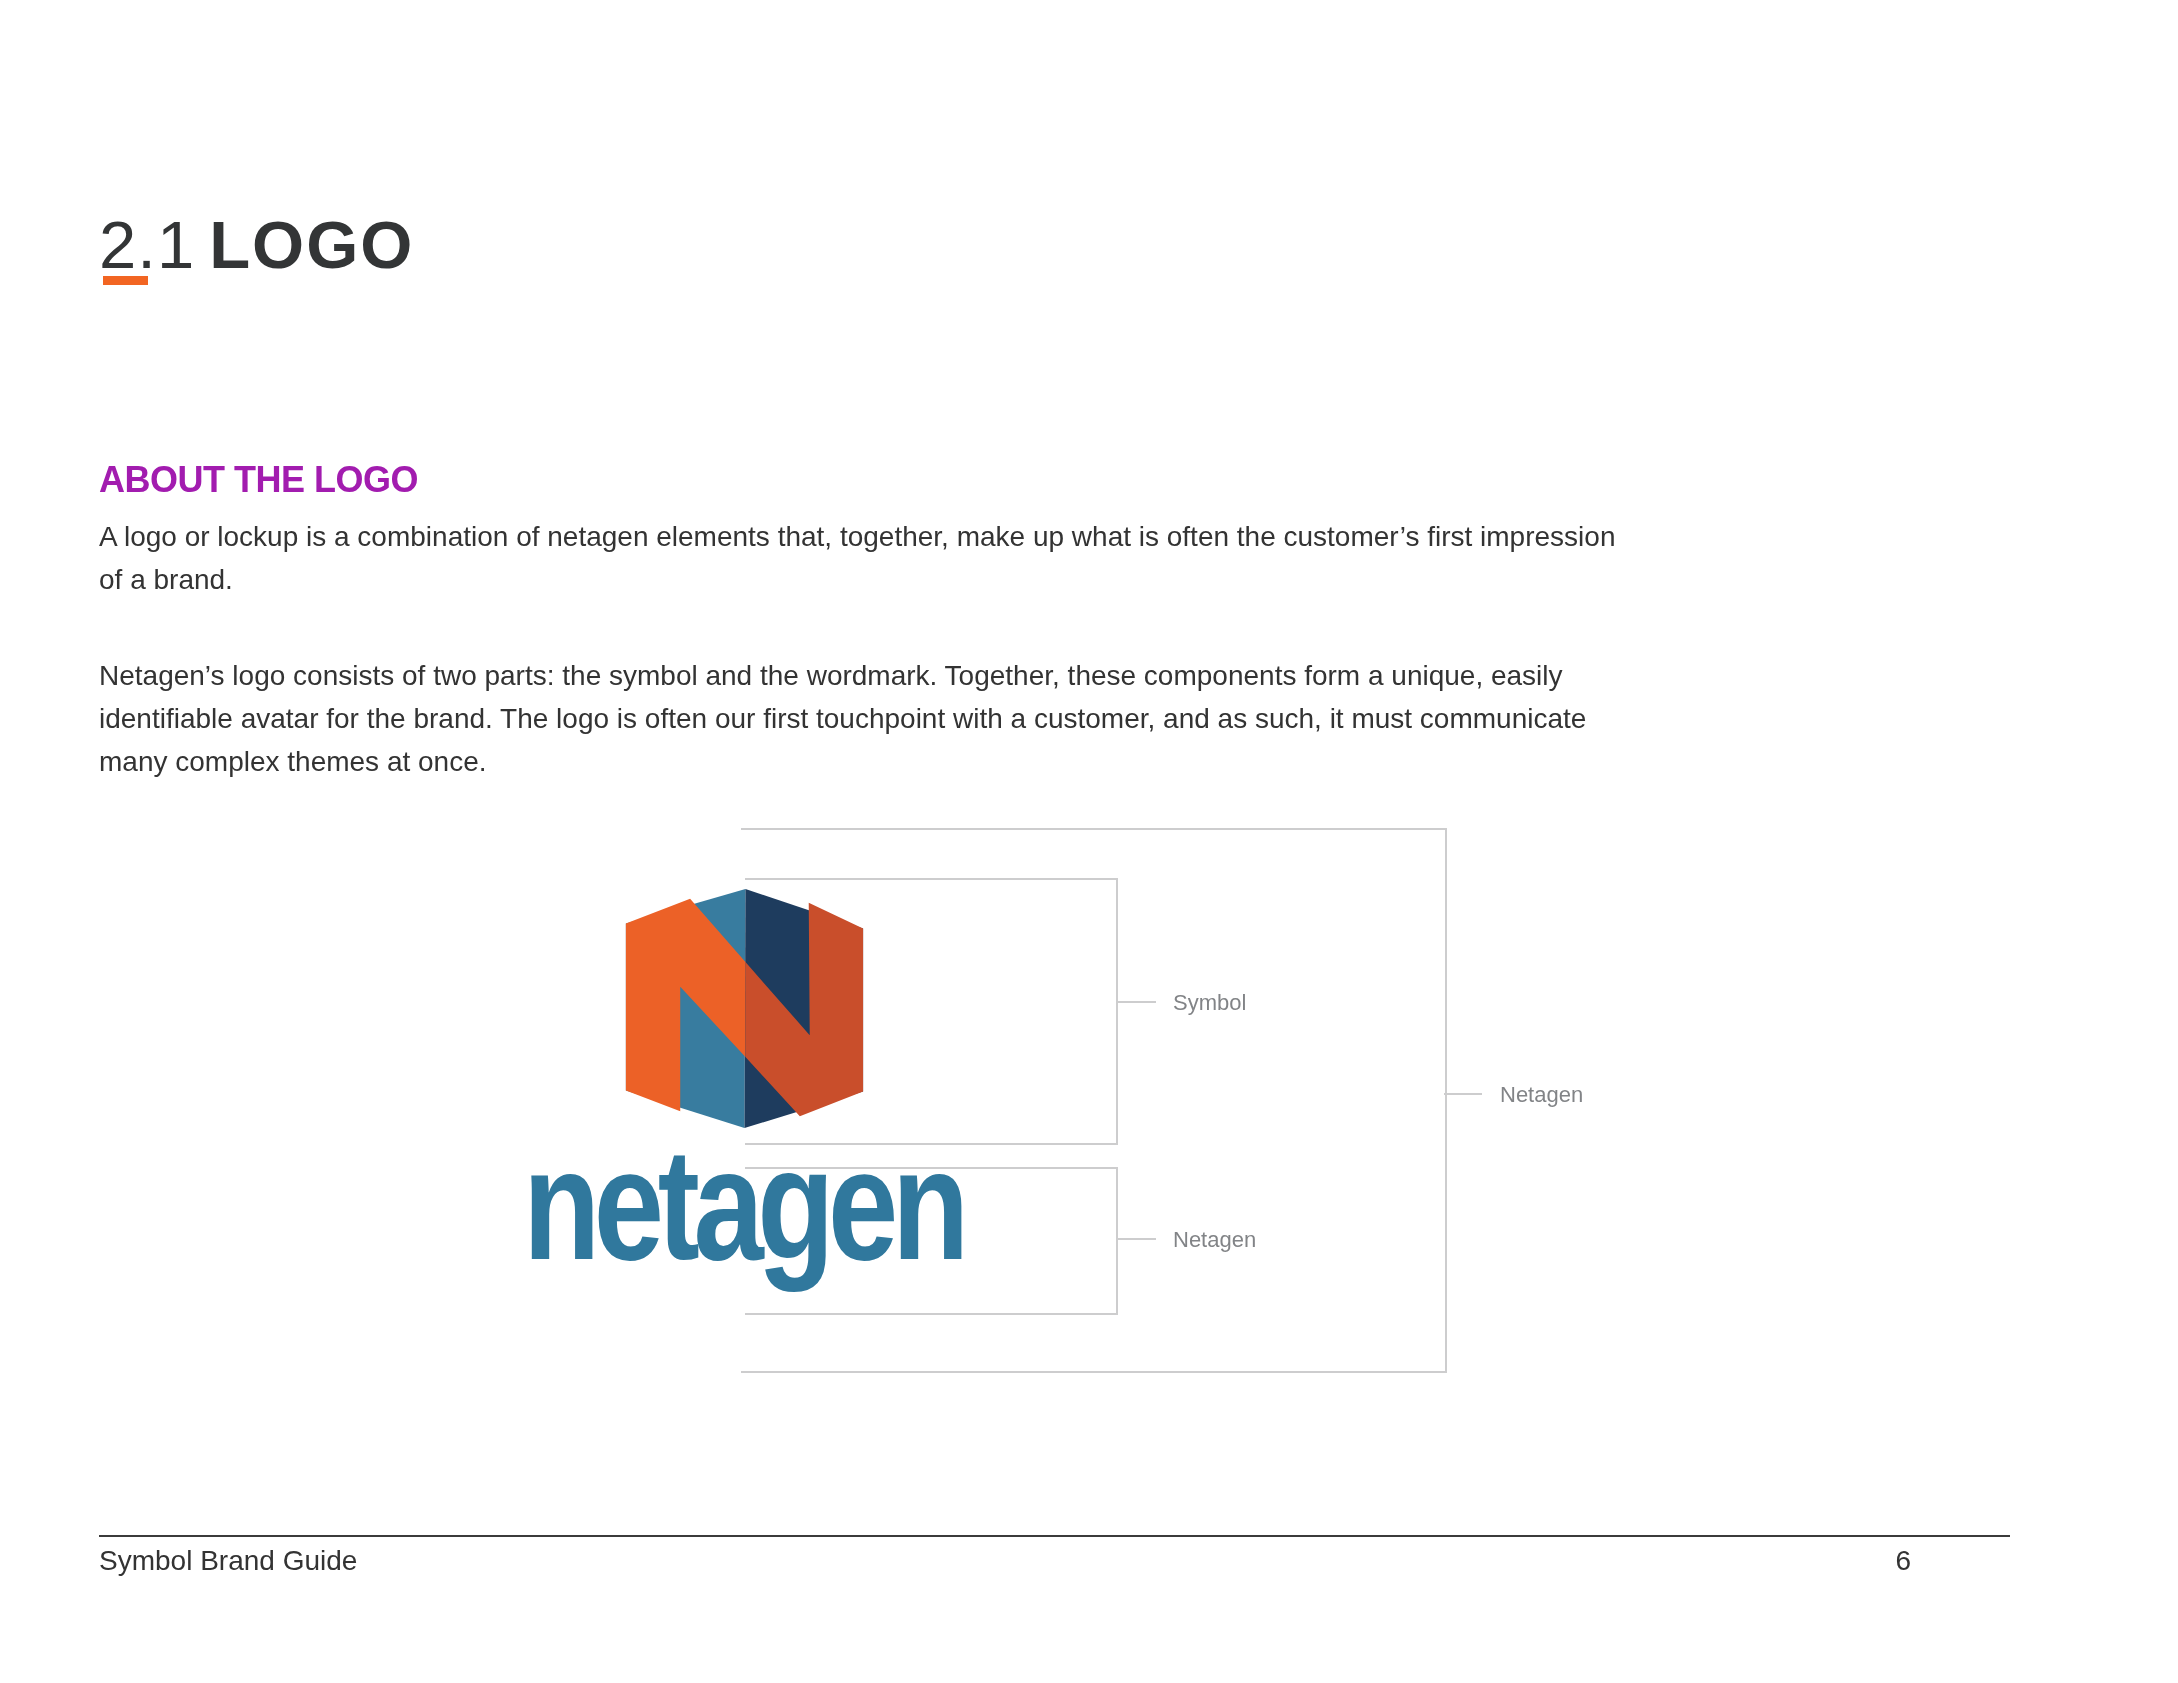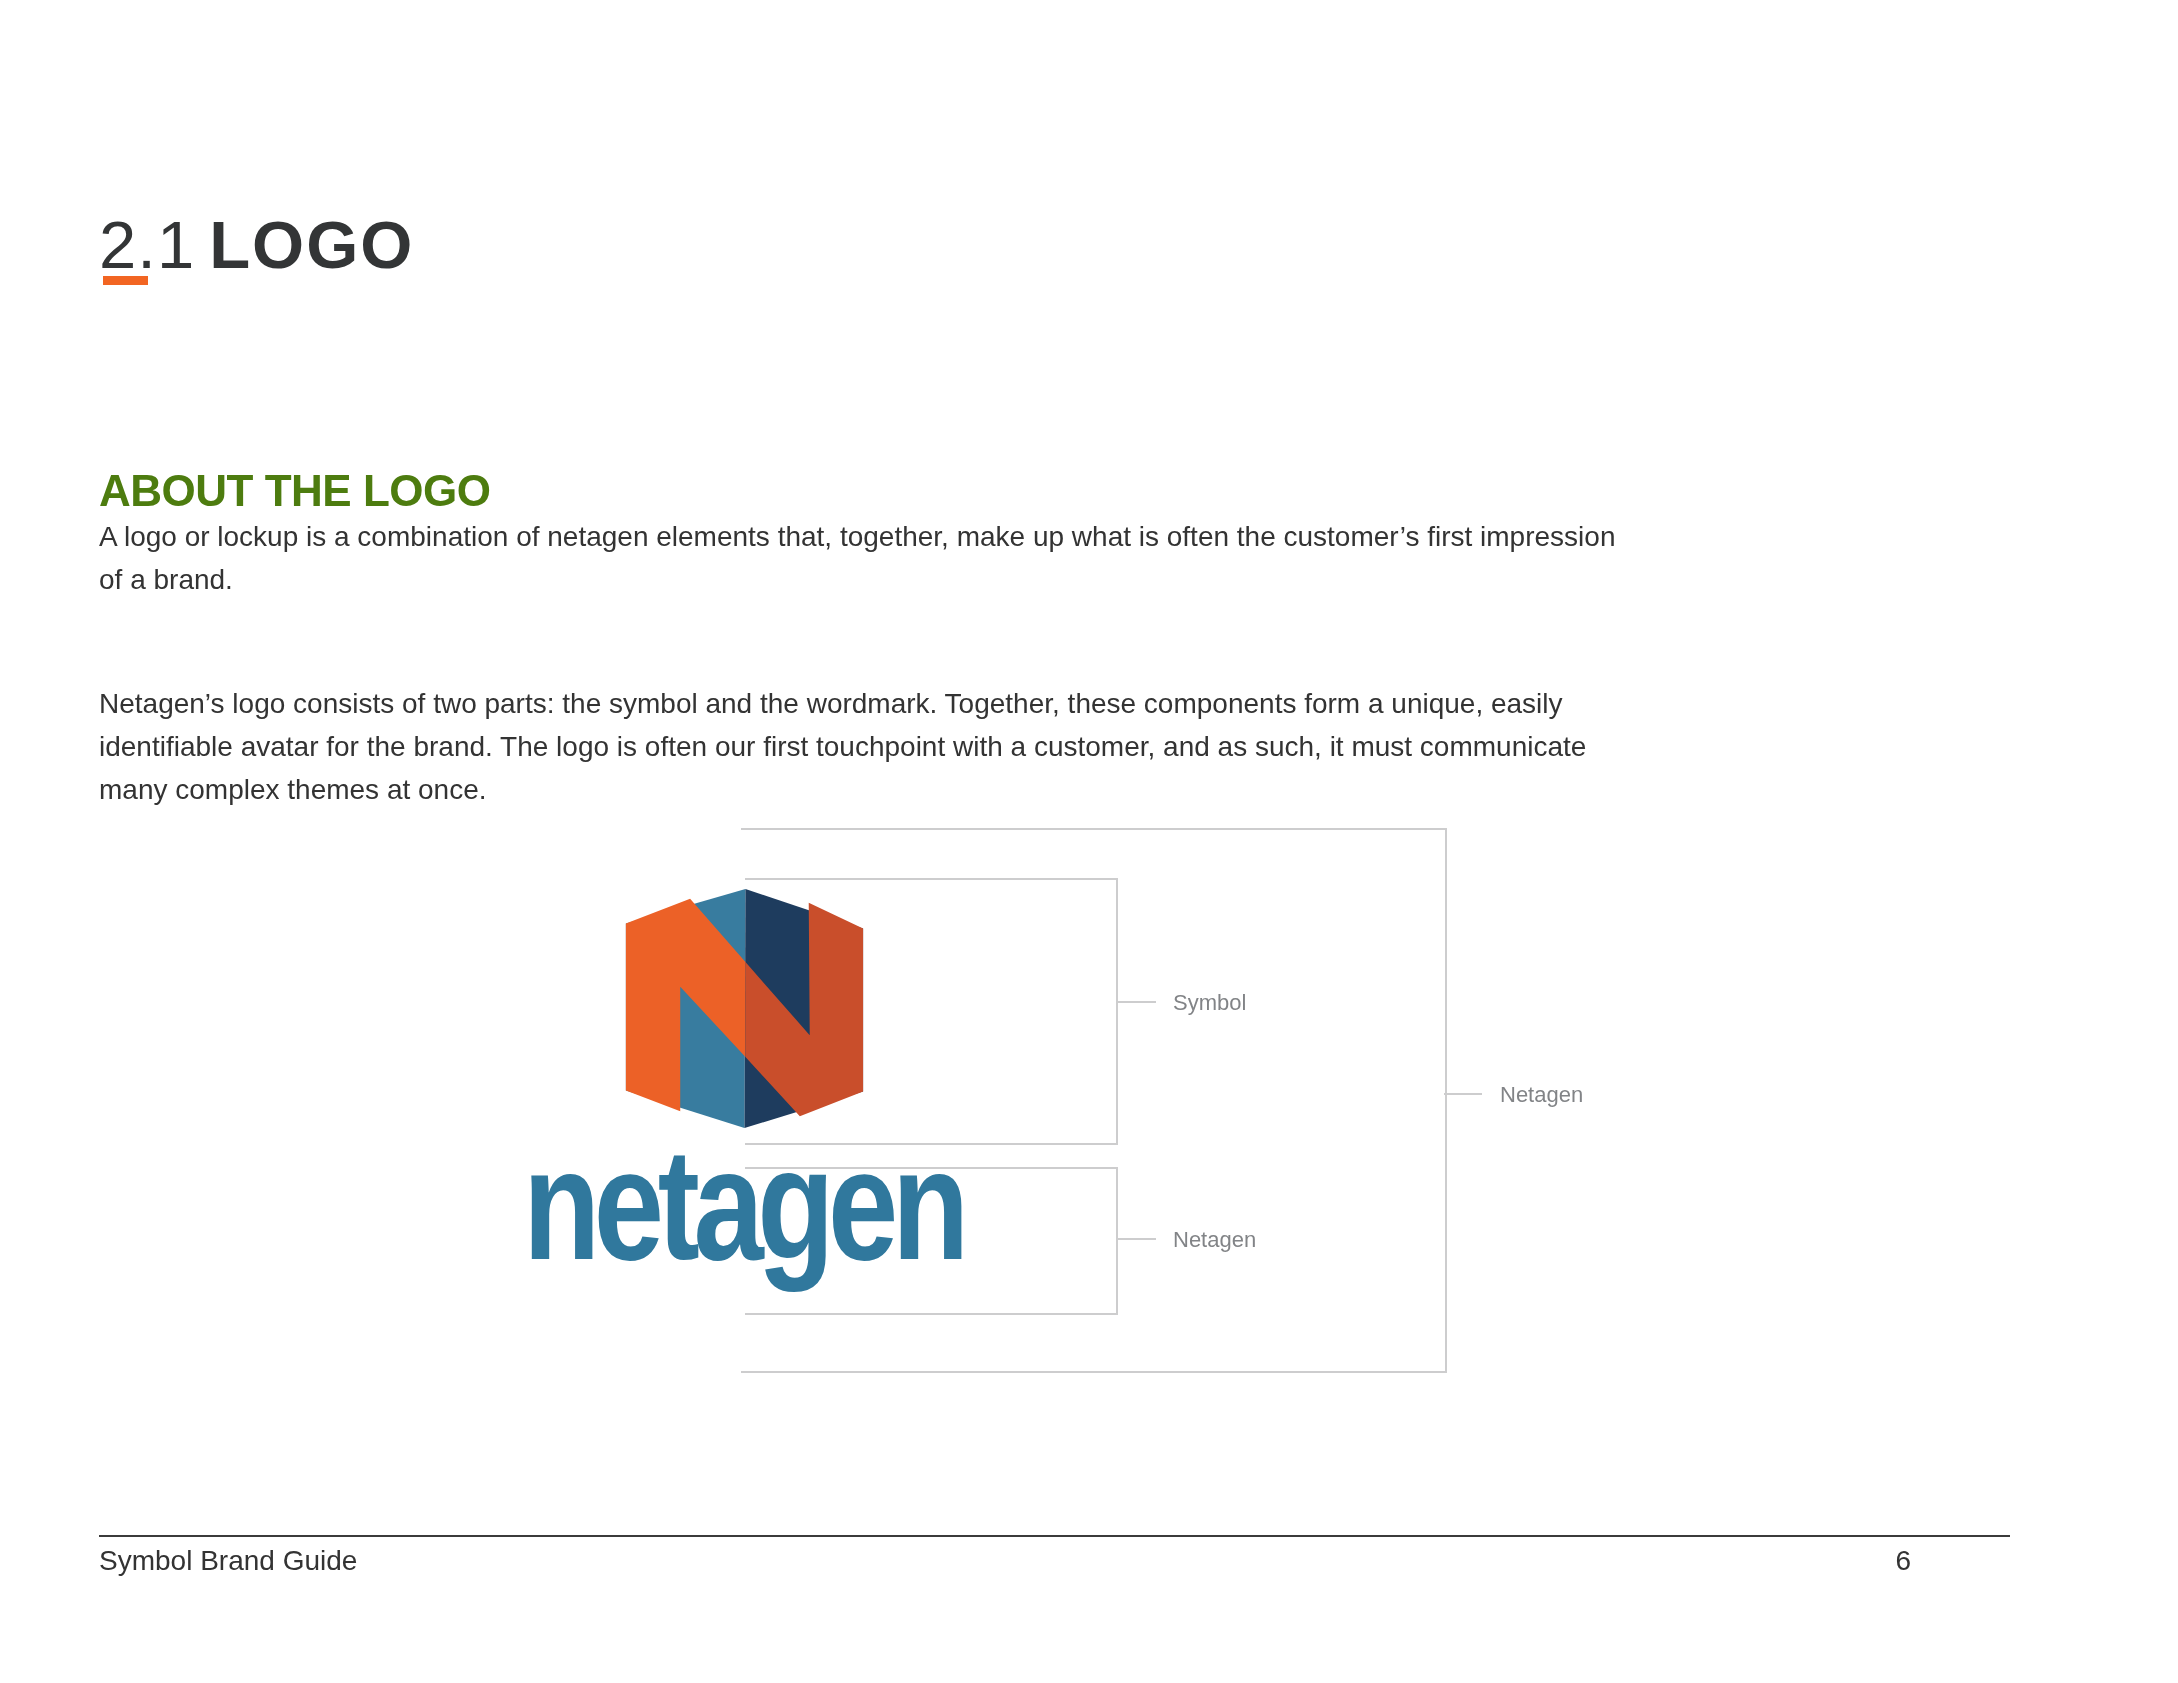--- a/index.html
+++ b/index.html
@@ -28,34 +28,34 @@
   .page-title .section-title  { font-weight: 800; letter-spacing: 2px; margin-left: 14px; }
   .accent-dash {
     left: 103px; top: 276px;
     width: 45px; height: 9px;
     background: #F26522;
   }
 
   
   .about-heading {
     left: 99px; top: 429px;
-    font-size: 44px; font-weight: 800;
+    font-size: 36px; font-weight: 800;
     letter-spacing: -0.5px;
-    color: #4d7c0f;
+    color: #a21caf;
     white-space: nowrap;
   }
   .body-para {
     left: 99px;
     font-size: 28px; line-height: 43px;
     color: #333333;
     white-space: pre-line;
     max-width: 1881px;
   }
   .para-1 { top: 487px; }
-  .para-2 { top: 654px; }
+  .para-2 { top: 626px; }
 
   
   .bracket-box {
     border: 2px solid #CDCDCE;
     border-left: none;
     background: transparent;
   }
   .box-lockup   { left: 741px; top: 828px; width: 704px; height: 541px; }
   .box-symbol   { left: 745px; top: 878px; width: 371px; height: 263px; }
   .box-wordmark { left: 745px; top: 1167px; width: 371px; height: 144px; }

